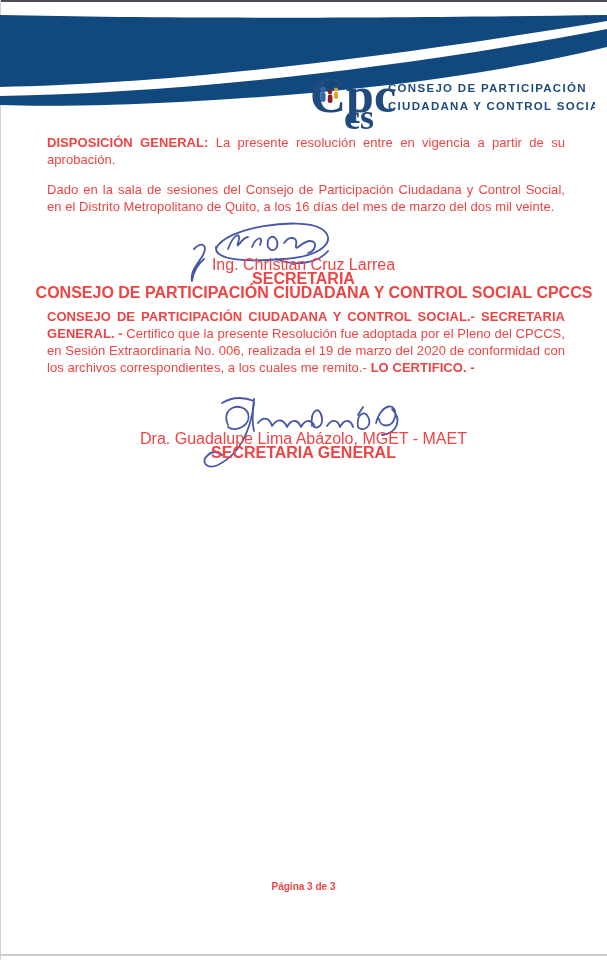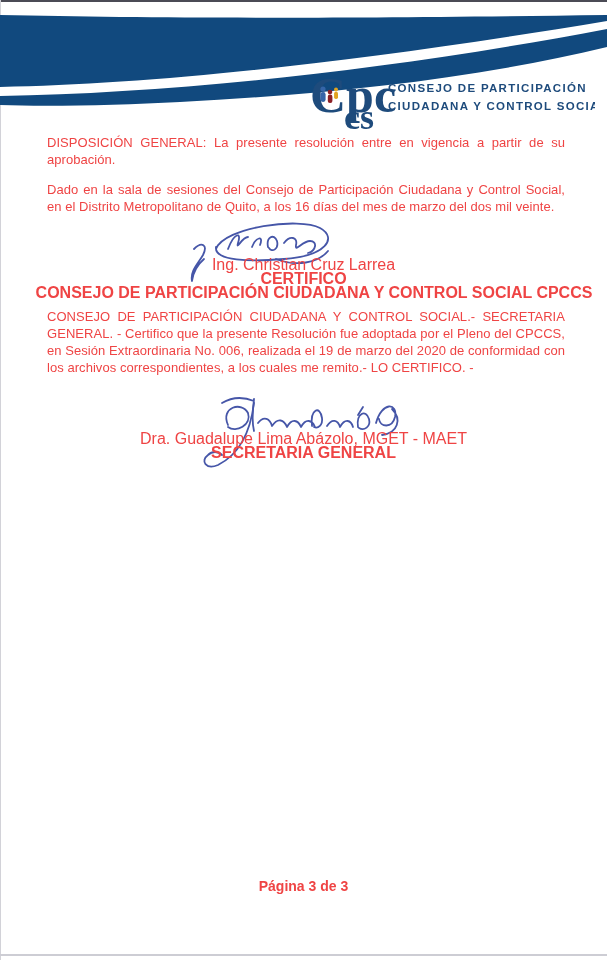--- a/index.html
+++ b/index.html
@@ -14,37 +14,37 @@
   .edge-top{position:absolute;top:0;left:0;right:0;height:2px;background:#4b4b55;}
   .edge-left{position:absolute;top:0;left:0;bottom:0;width:1px;background:#d2d2d8;}
   .edge-bottom{position:absolute;top:954px;left:0;right:0;height:2px;background:#cdcdd4;}
   .header-swoosh{position:absolute;top:0;left:0;width:607px;height:128px;}
   .logo{position:absolute;top:66px;left:310px;width:285px;height:64px;}
   .para{
     position:absolute;left:47px;width:518px;
     margin:0;font-size:13px;line-height:17px;
     text-align:justify;letter-spacing:0.05px;
   }
-  .para b{font-weight:normal;}
+  .para b{font-weight:bold;}
   .p1{top:134px;}
   .p2{top:181px;}
   .p-cert{top:308px;}
   .center-line{
     position:absolute;left:0;right:0;text-align:center;
     font-size:16px;line-height:15px;margin:0;
   }
   .bold{font-weight:bold;}
   .president-name{top:257px;}
   .president-title{top:271px;}
   .president-org{top:285px;padding-left:21px;}
   .secretary-name{top:431px;}
   .secretary-title{top:445px;}
   .sig1{position:absolute;left:180px;top:215px;width:170px;height:72px;}
   .sig2{position:absolute;left:162px;top:393px;width:245px;height:80px;}
-  .footer-page{top:879px;font-size:14px;font-weight:bold;}
+  .footer-page{top:879px;font-size:10px;font-weight:bold;}
 </style>
 </head>
 <body>
 
 <div class="page">
 
   <div class="edge-top"></div>
   <div class="edge-left"></div>
   <div class="edge-bottom"></div>
 
@@ -76,21 +76,21 @@
   <svg class="sig1" viewBox="0 0 170 72" aria-hidden="true">
     <g fill="none" stroke-width="1.8" stroke-linecap="round" stroke-linejoin="round">
       <path d="M14,34 C22,26 28,30 23,40 C18,49 10,56 12,66 C13,58 17,50 24,44" stroke="#4656a8"></path>
       <path d="M36,34 C44,12 120,2 140,13 C158,23 146,41 104,44 C70,47 34,46 36,32" stroke="#4656a8"></path>
       <path d="M48,34 C54,18 62,16 58,28 C56,36 62,22 68,22 M72,32 C76,22 84,20 80,30 M88,32 C86,22 94,18 97,26 C99,34 92,38 89,33 M104,28 C110,20 118,22 116,30 C115,38 122,26 130,26 C138,26 136,36 128,38" stroke="#4656a8"></path>
       <path d="M96,44 C116,52 138,48 148,36" stroke="#4656a8"></path>
     </g>
   </svg>
 
   <p class="center-line president-name">Ing. Christian Cruz Larrea</p>
-  <p class="center-line bold president-title">CERTIFICO</p>
+  <p class="center-line bold president-title">SECRETARIA</p>
   <p class="center-line bold president-org">CONSEJO DE PARTICIPACIÓN CIUDADANA Y CONTROL SOCIAL CPCCS</p>
 
   <p class="para p-cert"><b>CONSEJO DE PARTICIPACIÓN CIUDADANA Y CONTROL SOCIAL.- SECRETARIA GENERAL. -</b> <span>Certifico que la presente Resolución fue adoptada por el Pleno del CPCCS, en Sesión Extraordinaria No. 006, realizada el 19 de marzo del 2020 de conformidad con los archivos correspondientes, a los cuales me remito.-</span> <b>LO CERTIFICO. -</b></p>
 
   <svg class="sig2" viewBox="0 0 245 80" aria-hidden="true">
     <g fill="none" stroke-width="1.8" stroke-linecap="round" stroke-linejoin="round">
       <path d="M60,10 C70,4 82,4 92,8 M92,6 C90,22 90,30 92,38" stroke="#4656a8"></path>
       <path d="M92,10 C88,42 76,62 56,72 C44,77 38,68 46,62 C50,58 56,58 60,62" stroke="#4656a8"></path>
       <path d="M66,32 C58,14 80,8 86,20 C90,32 74,40 66,34" stroke="#4656a8"></path>
       <path d="M96,30 C102,22 108,26 110,33 C116,24 122,27 125,34 C130,25 136,27 139,34 C144,25 150,27 153,34 M150,33 C148,16 158,12 160,25 C161,32 156,36 152,34 M165,33 C170,25 176,27 178,34 C183,25 189,27 191,34 M196,34 C194,20 204,16 207,26 C209,34 202,38 197,35 M196,22 L201,14" stroke="#4656a8"></path>

